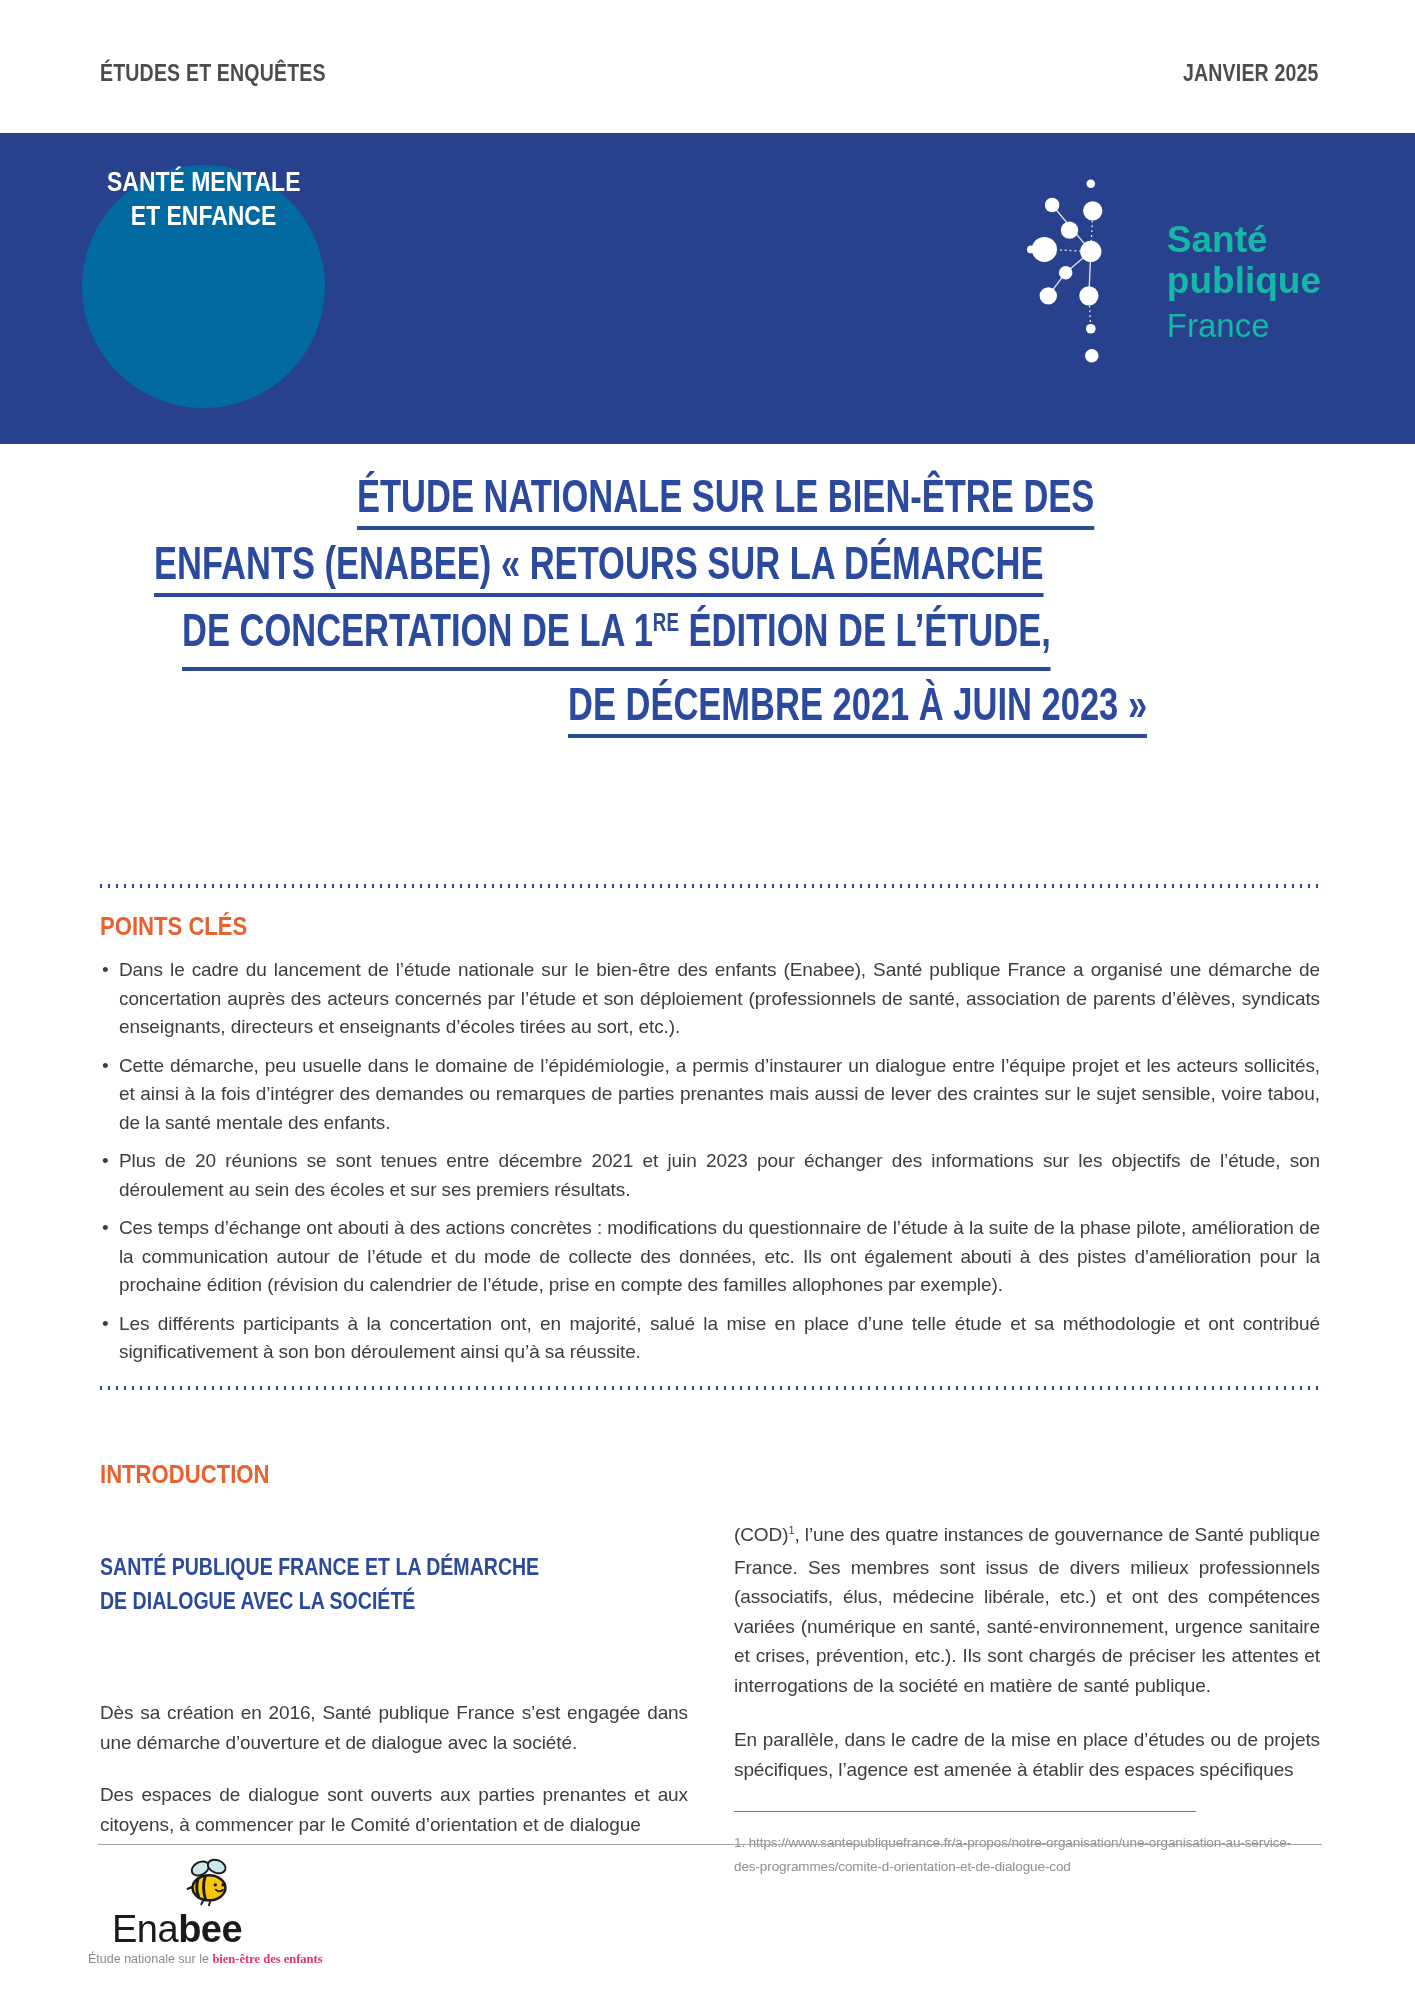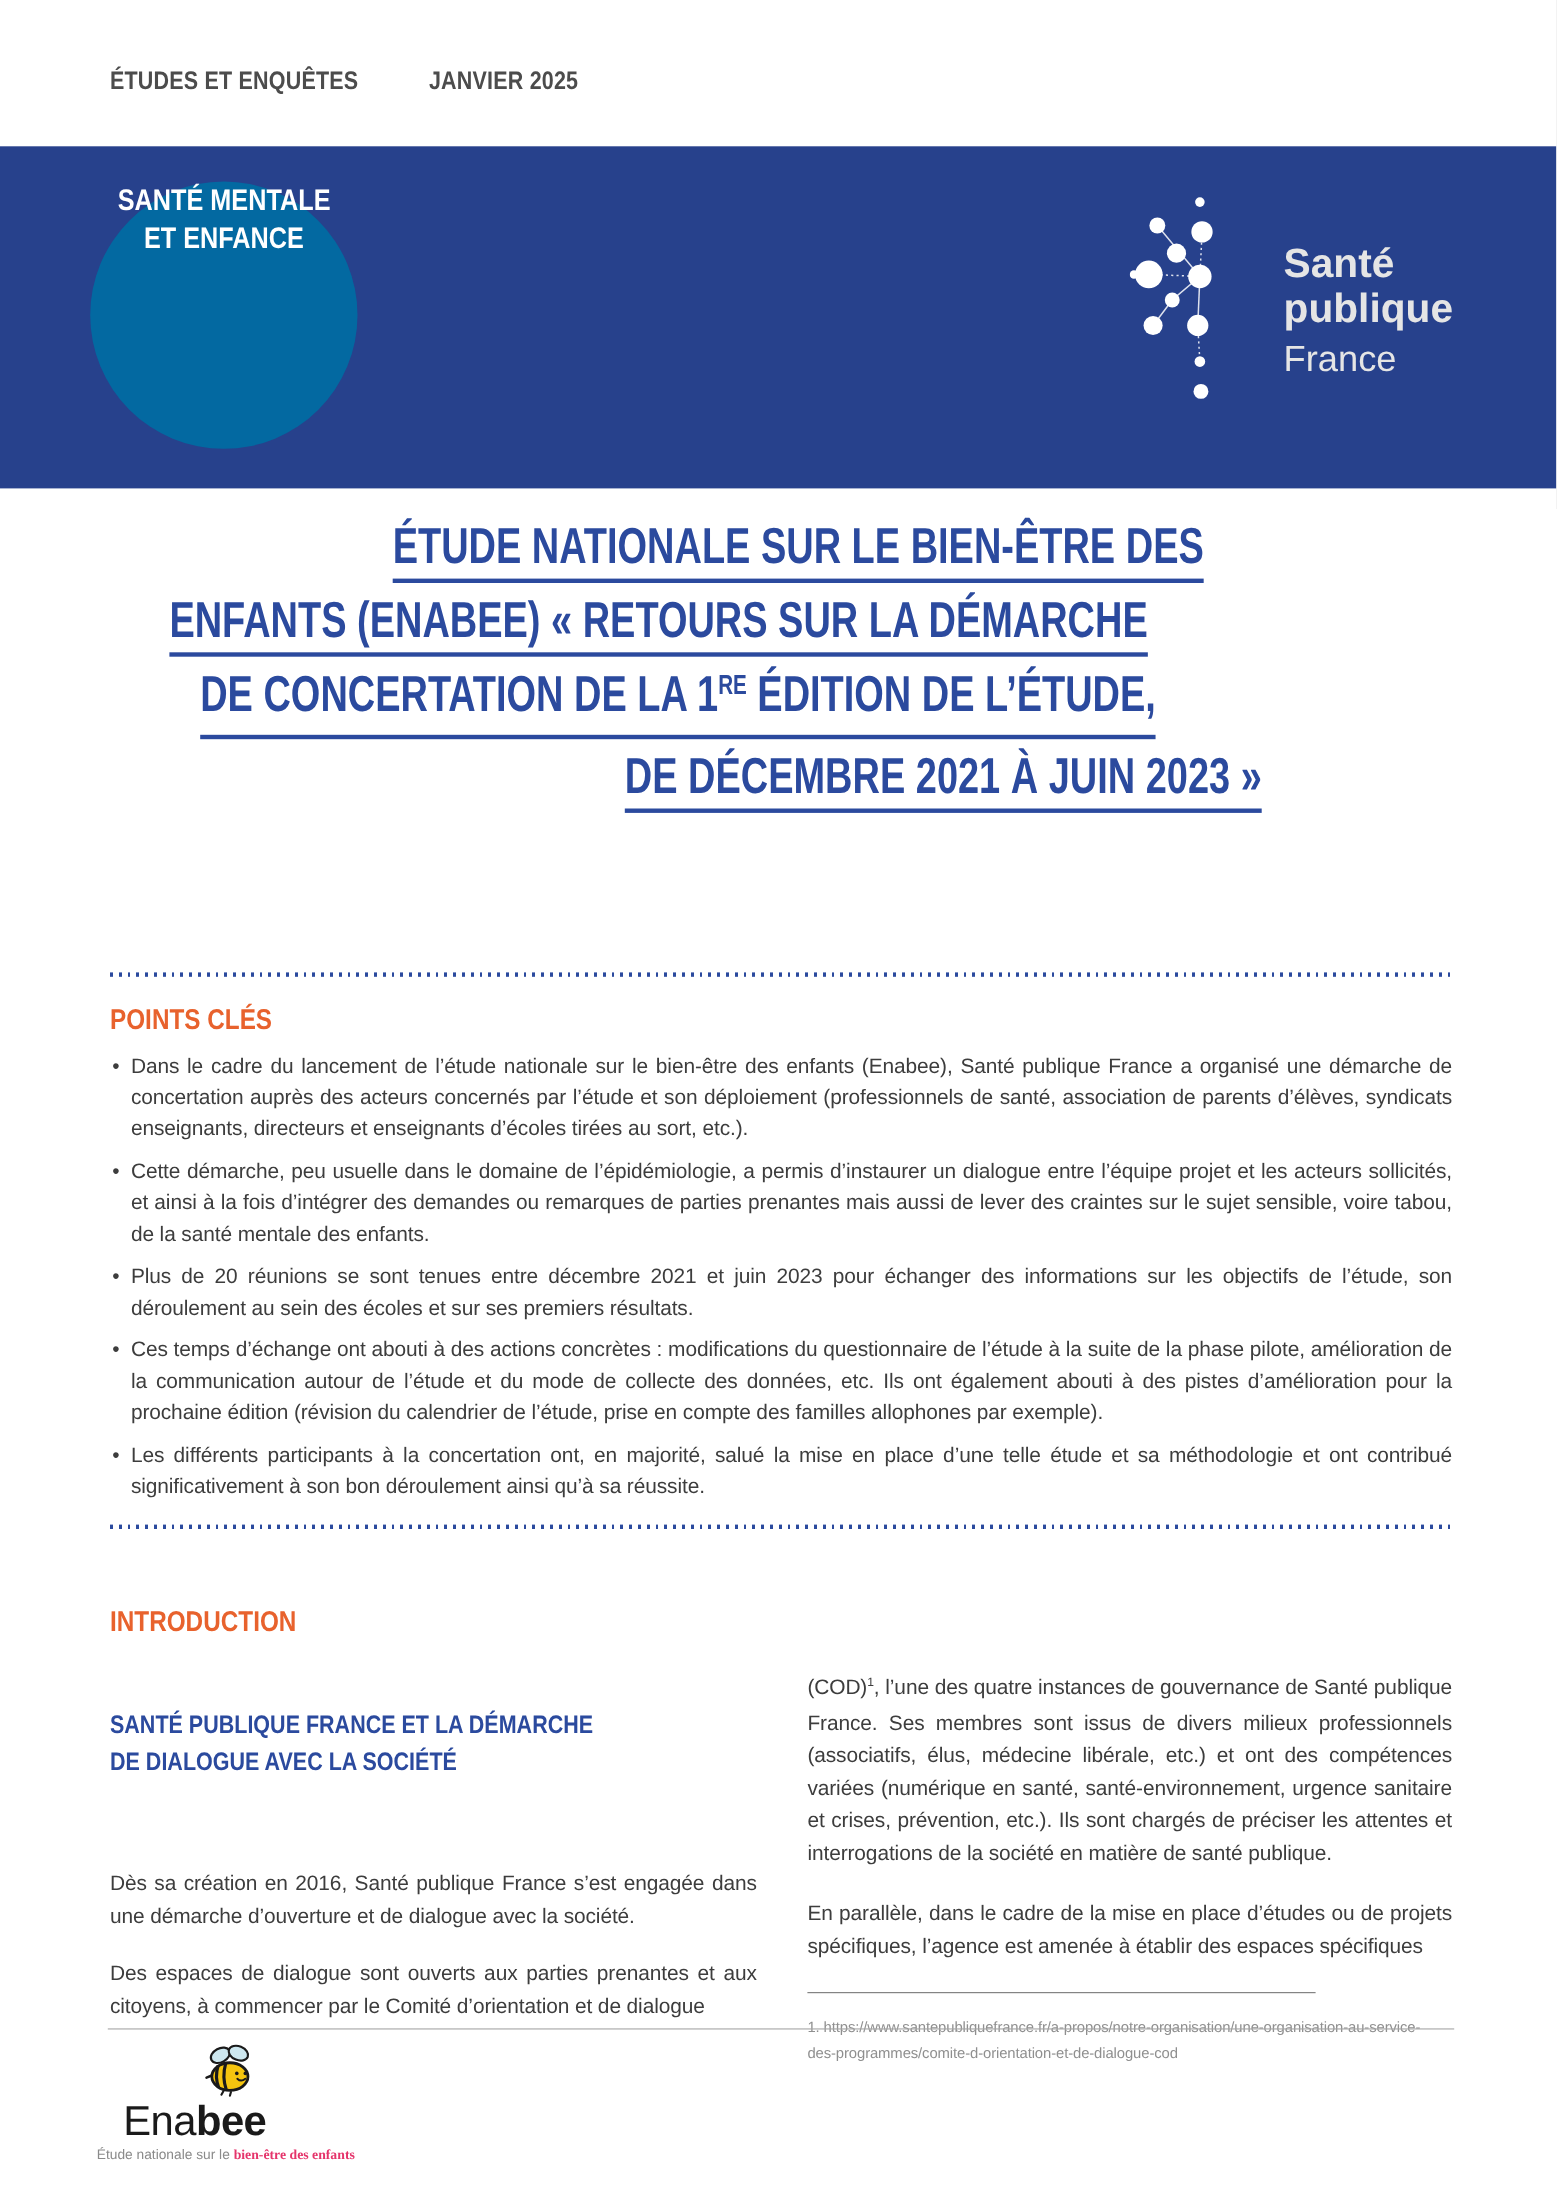--- a/index.html
+++ b/index.html
@@ -4,38 +4,38 @@
 <style>
   html,body{margin:0;padding:0;background:#e9e9e9;}
   .page{
     position:relative; width:1415px; height:2000px; background:#ffffff;
     font-family:"Liberation Sans", sans-serif; overflow:hidden; margin:0 auto;
     color:#3d3d3d;
   }
   
   .header-bar{
     position:absolute; top:60px; left:100px; right:96px;
-    display:flex; justify-content:flex-start; align-items:baseline;
+    display:flex; justify-content:space-between; align-items:baseline;
   }
   .eyebrow,.issue-date{
     font-weight:bold; font-size:23px; color:#4c4c4c; letter-spacing:.2px; white-space:nowrap;
   }
   .condensed{display:inline-block; transform:scaleX(.85); transform-origin:0 50%;}
   .condensed-r{display:inline-block; transform:scaleX(.85); transform-origin:100% 50%;}
   .condensed-c{display:inline-block; transform:scaleX(.85); transform-origin:50% 50%;}
   
   .banner{position:absolute; top:133px; left:0; width:1415px; height:311px; background:#27418c;}
   .badge-circle{
     position:absolute; left:82px; top:32px; width:243px; height:243px; border-radius:50%;
     background:#0369a1; display:flex; flex-direction:column; align-items:center; 
   }
   .badge-line{color:#ffffff; font-weight:bold; font-size:27px; line-height:34px; white-space:nowrap;}
   .spf-logo{position:absolute; top:42px; right:94px; display:flex;}
   .spf-net{width:116px; height:205px;}
-  .spf-text{margin:44px 0 0 24px; color:#e5e5e5;}
+  .spf-text{margin:44px 0 0 24px; color:#14b8a6;}
   .spf-bold{font-size:37px; font-weight:bold; line-height:41px;}
   .spf-light{font-size:33px; font-weight:normal; line-height:40px; margin-top:5px;}
   
   .title-block{position:absolute; top:472px; left:100px; width:1240px;text-align:right;}
   .t-line{margin-bottom:9px;}
   .t-inner{
     display:inline-block; transform:scaleX(.75); transform-origin:0 50%;
     font-weight:bold; font-size:46px; line-height:48px; color:#2b4a9e;
     border-bottom:4px solid #2b4a9e; padding-bottom:6px; white-space:nowrap; letter-spacing:0;
   }

